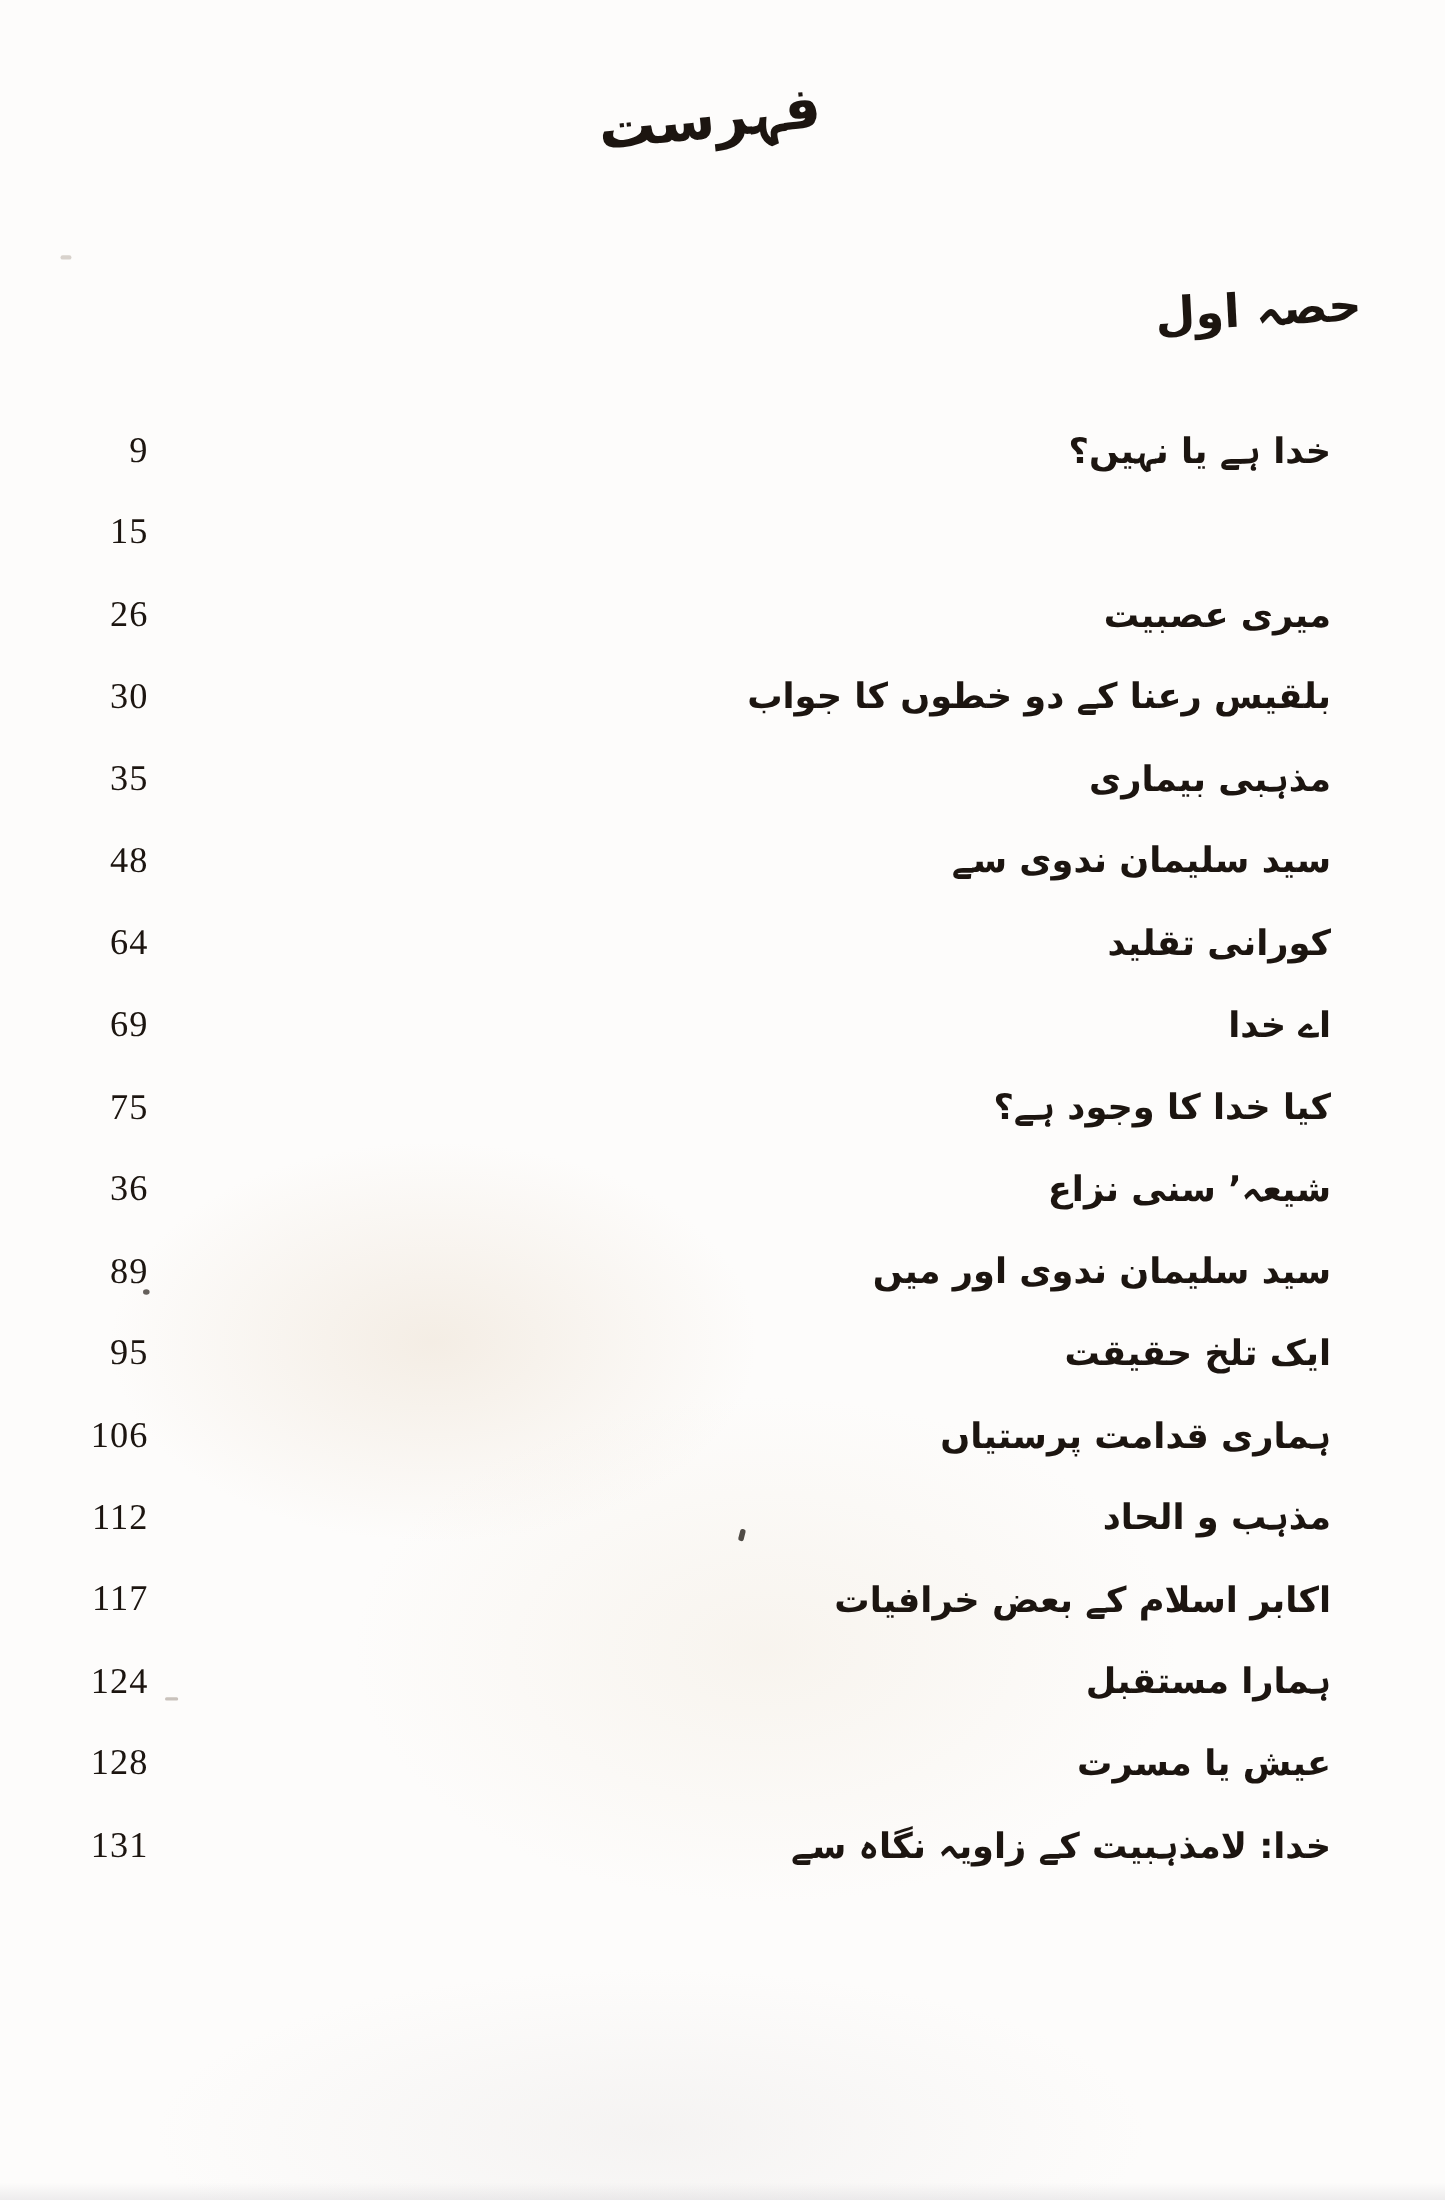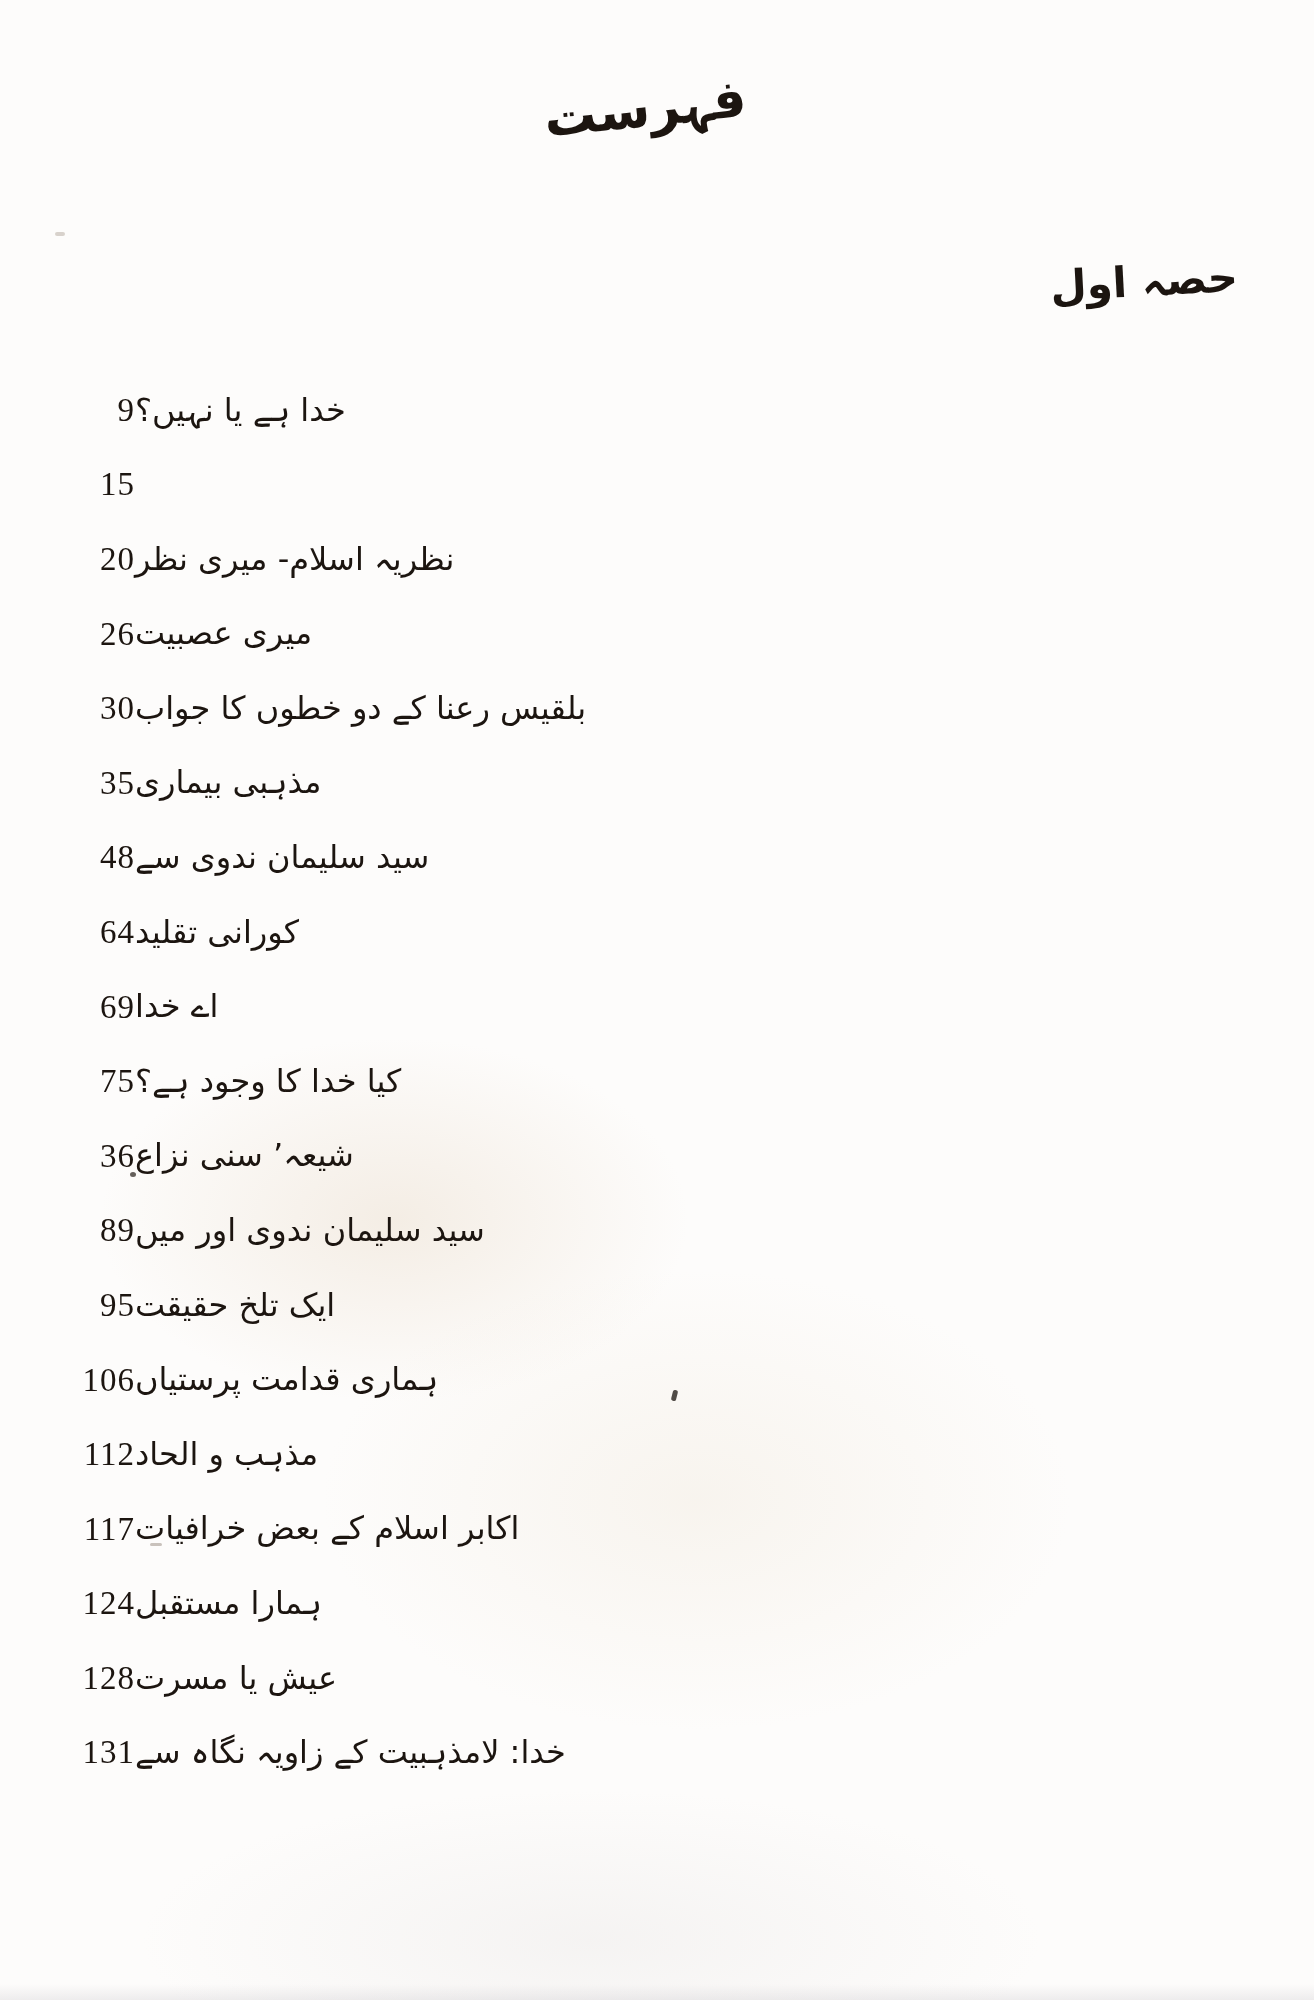--- a/index.html
+++ b/index.html
@@ -70,25 +70,25 @@
   .toc-num {
     width: 90px;
     text-align: right;
     font-family: "Liberation Serif", serif;
     font-size: 33px;
     letter-spacing: 1px;
     flex: 0 0 auto;
   }
   .toc-title {
     flex: 1 1 auto;
-    text-align: left;
+    text-align: right;
     direction: rtl;
     unicode-bidi: isolate;
     font-family: "DejaVu Sans", sans-serif;
-    font-weight: 400;
+    font-weight: 700;
     font-size: 32px;
     line-height: 1.3;
     padding-right: 30px;
   }
   .speck { position: absolute; pointer-events: none; }
   .speck-1 { left: 130px; top: 1172px; width: 6px; height: 5px; background: #4a4440; border-radius: 50%; opacity: .85; }
   .speck-2 { left: 150px; top: 1543px; width: 12px; height: 3px; background: #c9c2bc; border-radius: 2px; }
   .speck-3 { left: 672px; top: 1390px; width: 5px; height: 11px; background: #3d3733; border-radius: 2px; transform: rotate(14deg); opacity: .9; }
   .speck-4 { left: 55px; top: 232px; width: 10px; height: 4px; background: #d8d2cc; border-radius: 2px; }
 </style>
@@ -104,24 +104,20 @@
   <ol class="toc" id="toc-list">
   <li class="toc-row">
     <span class="toc-num">9</span>
     <span class="toc-title">خدا ہے یا نہیں؟</span>
   </li>
 
   <li class="toc-row">
     <span class="toc-num">15</span>
   </li>
 
-  <li class="toc-row">
-    <span class="toc-num">20</span>
-    <span class="toc-title">نظریہ اسلام- میری نظر</span>
-  </li>
 
   <li class="toc-row">
     <span class="toc-num">26</span>
     <span class="toc-title">میری عصبیت</span>
   </li>
 
   <li class="toc-row">
     <span class="toc-num">30</span>
     <span class="toc-title">بلقیس رعنا کے دو خطوں کا جواب</span>
   </li>

